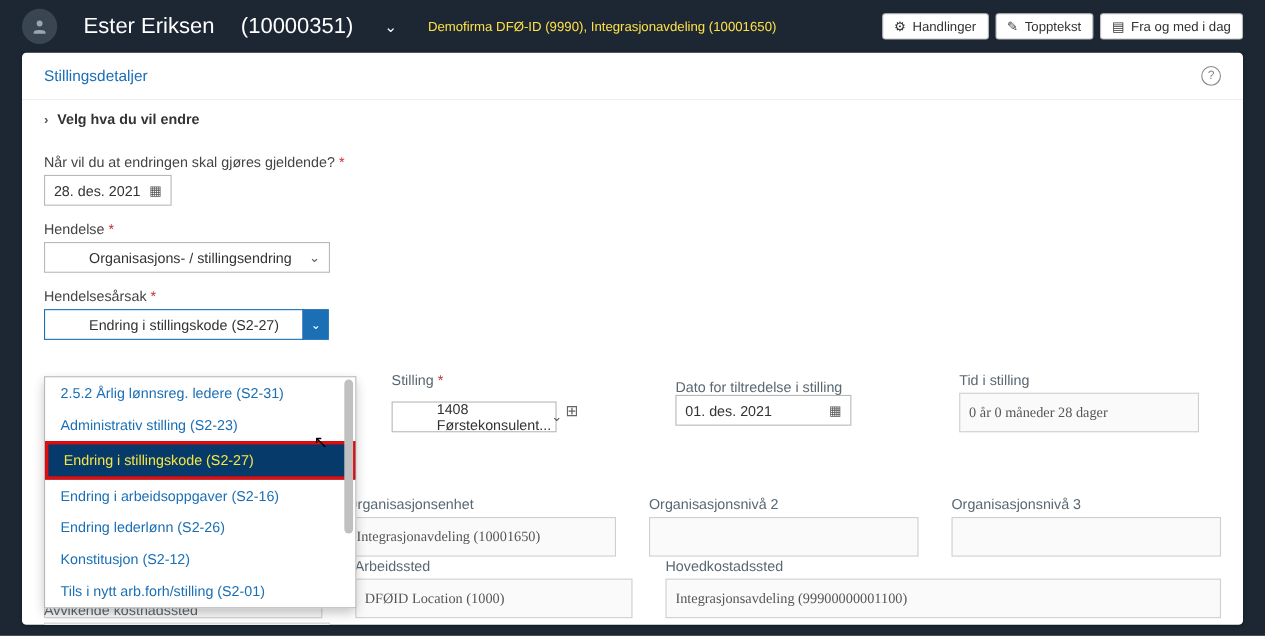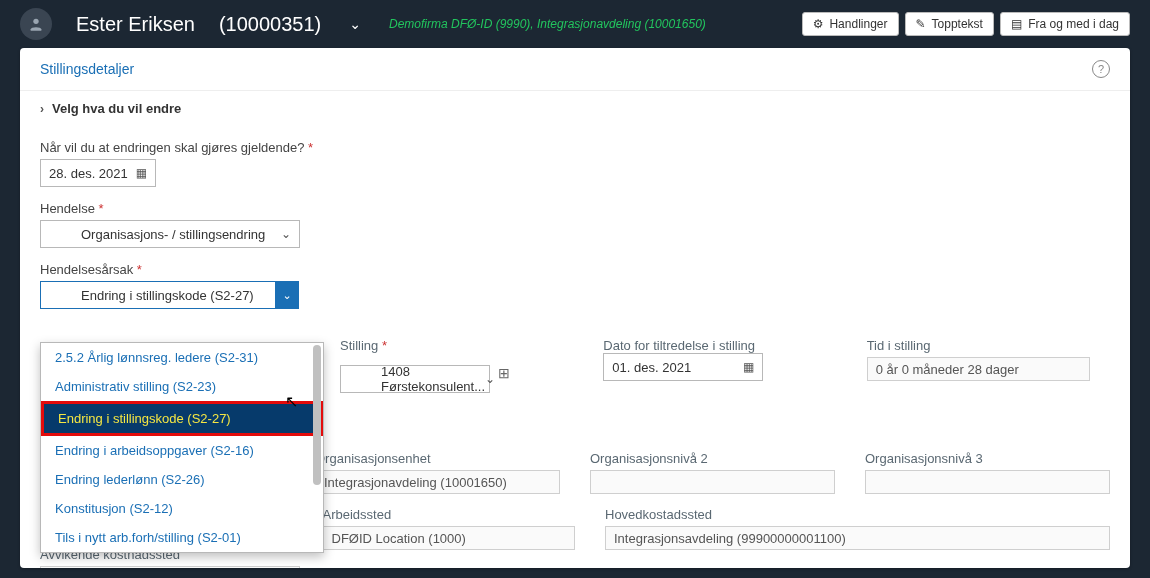--- a/index.html
+++ b/index.html
@@ -24,21 +24,21 @@
   .avatar {
     width: 32px; height: 32px; border-radius: 50%;
     background: #3a4552; display: flex; align-items:center; justify-content:center;
     color: #9aa5b1;
   }
   .person-name {
     font-size: 20px; font-weight: 400; color: #fff;
   }
   .person-id { font-size: 20px; color: #fff; }
   .chevy { color:#fff; font-size:14px; margin-left:4px; }
-  .subinfo { color: #22c55e; font-size: 12px; margin-left: 4px; font-style: italic; }
+  .subinfo { color: #fde047; font-size: 12px; margin-left: 4px; }
   .top-actions {
     margin-left: auto; display: flex; gap: 6px;
   }
   .top-btn {
     background: #fff; color:#333; font-size:12px;
     padding: 4px 10px; border:1px solid #bbb; border-radius:3px;
     display:flex; align-items:center; gap:6px;
   }
   .panel {
     background: #fff;
@@ -114,22 +114,22 @@
   .cols {
     display:flex;
     gap: 40px;
     padding: 0 20px;
     margin-top: 20px;
   }
   .col { flex:1; min-width:0; }
   .col .label { margin-top:0; color:#5a6872; }
   .col .label.req::after { color:#c33; }
   .ro-input {
-    border:1px solid #cfcfcf; background:#fafafa; height:24px; padding:0 8px;
-    font-size:13px; color:#555; display:flex; align-items:center; margin-top:4px;
+    border:1px solid #cfcfcf; background:#fafafa; height:36px; padding:0 8px;
+    font-size:13px; color:#555; display:flex; align-items:center; margin-top:4px;font-family:Liberation Serif, serif;
   }
   .stilling-row { display:flex; gap:8px; align-items:center; }
   .tree-icon { color:#666; font-size:14px; }
   .scrollbar {
     position:absolute; right:2px; top:2px; width:8px; height:140px; background:#c0c0c0; border-radius:4px;
   }
   .dropdown { position:absolute; }
   .dd-inner { position:relative; }
   .row2 {
     display:grid;
@@ -207,21 +207,21 @@
 
     <div class="label req">Hendelsesårsak</div>
     <div class="field select-wrap">
       <div class="select" style="width:236px; border-color:#1a6fb5;">
         <span>Endring i stillingskode (S2-27)</span>
       </div>
       <div class="drop-btn">⌄</div>
     </div>
   </div>
 
-  <div class="cols" style="position:absolute; left:300px; top:270px; right:20px;">
+  <div class="cols" style="position:absolute; left:316px; top:270px; right:20px;align-items:center;">
     <div class="col">
       <div class="label req">Stilling</div>
       <div class="stilling-row">
         <div class="select w150">
           <span>1408 Førstekonsulent...</span>
           <span class="drop-icon">⌄</span>
         </div>
         <span class="tree-icon">⊞</span>
       </div>
     </div>

